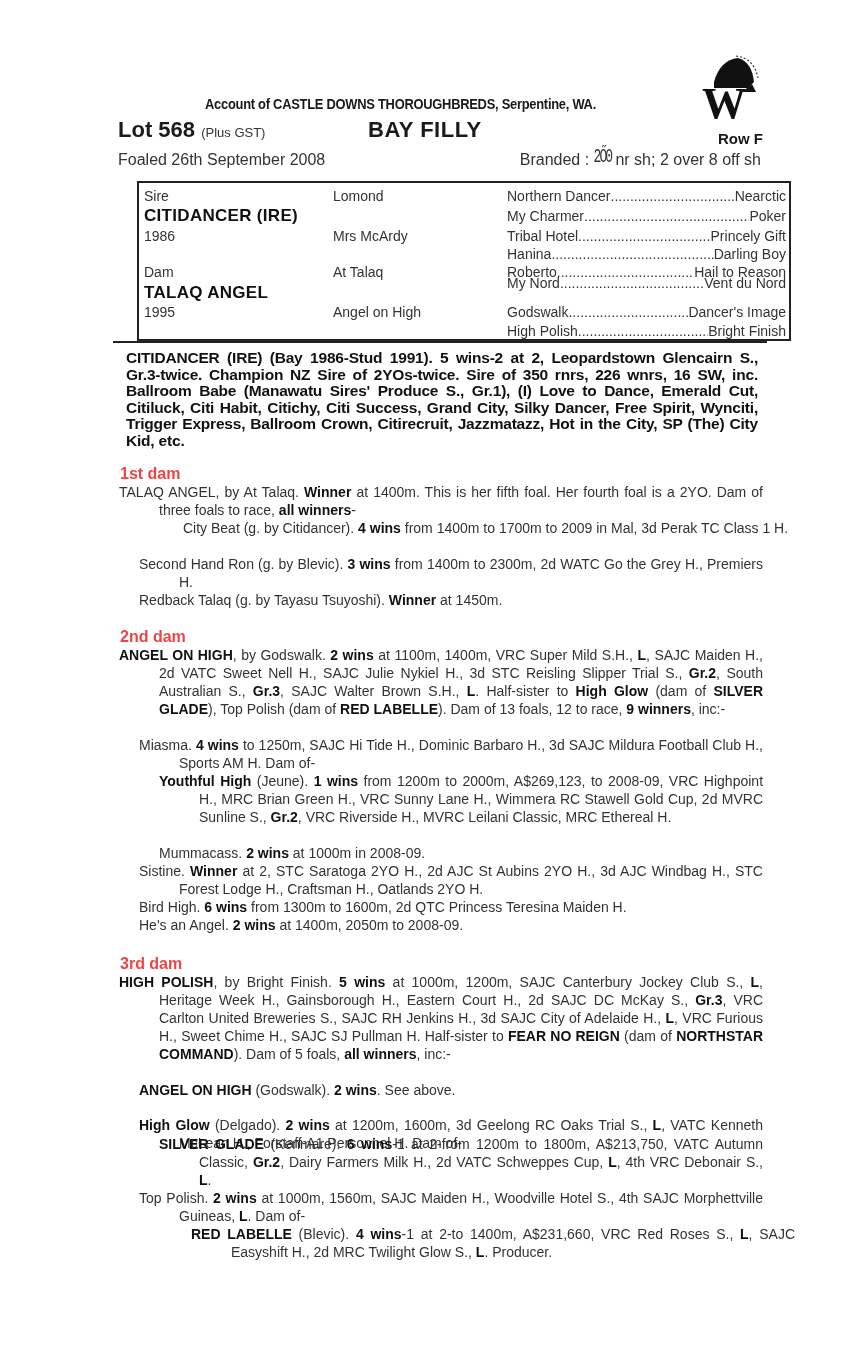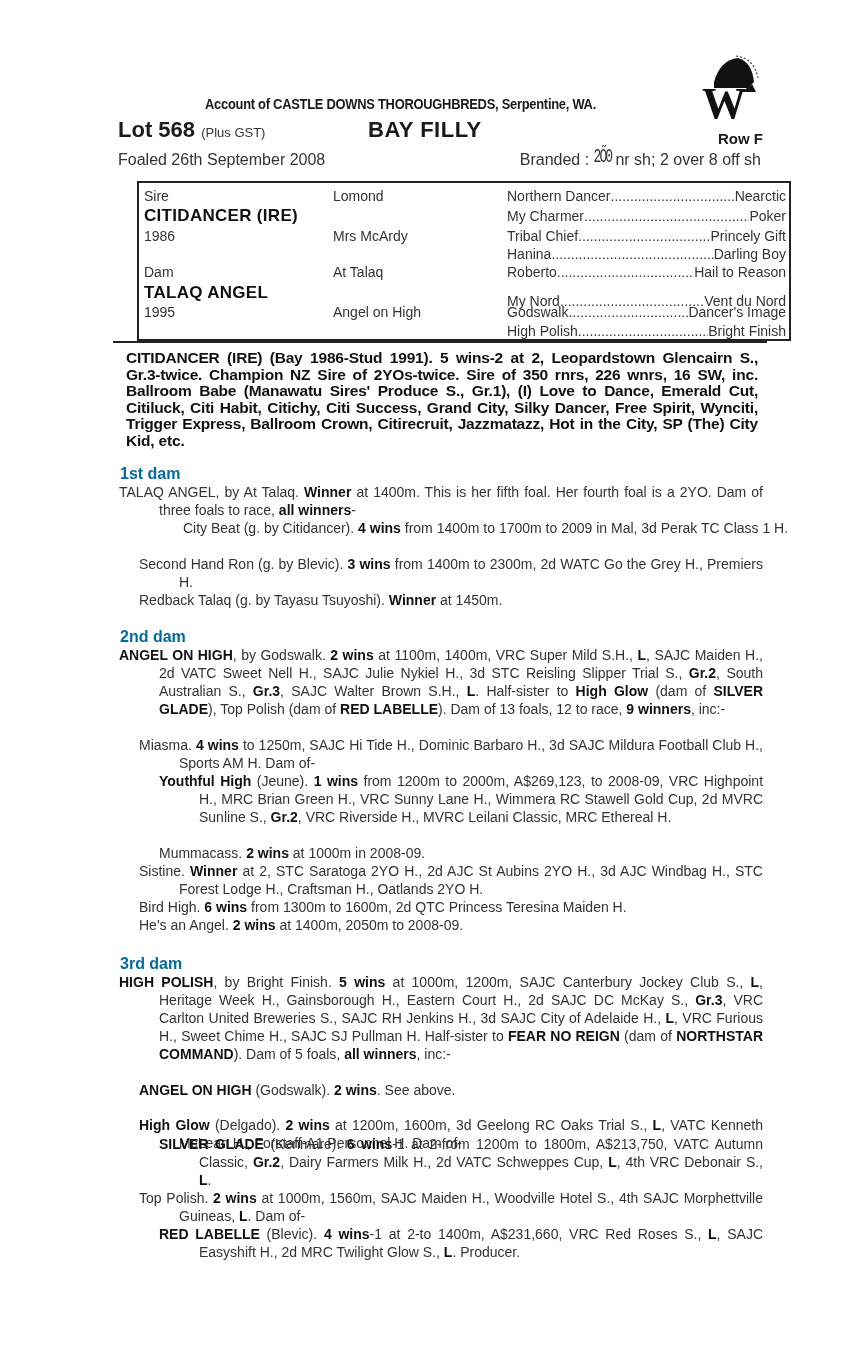--- a/index.html
+++ b/index.html
@@ -40,21 +40,21 @@
   .gg .dots { flex: 1 1 auto; overflow: hidden; }
   .gg .dots::after { content: "........................................................................................................................"; letter-spacing: 0; }
   .gg .r { flex: 0 0 auto; }
 
   .sire-summary {
     position: absolute; left: 126px; top: 350px; width: 632px;
     font-weight: bold; font-size: 15.5px; line-height: 16.5px; text-align: justify;
     letter-spacing: -0.2px; color: #111;
   }
 
-  .sec-head { position: absolute; left: 120px; font-weight: bold; font-size: 16px; color: #0369a1; }
+  .sec-head { position: absolute; left: 120px; font-weight: bold; font-size: 16px; color: #ef4444; }
   .para {
     position: absolute; font-size: 14px; line-height: 18px; color: #333; text-align: justify;
   }
   .para b { color: #111; }
   .lvl0 { left: 119px; width: 644px; text-indent: 0; padding-left: 40px; text-indent: -40px; box-sizing: border-box; }
   .lvl1 { left: 139px; width: 624px; padding-left: 40px; text-indent: -40px; box-sizing: border-box; }
   .lvl2 { left: 159px; width: 604px; padding-left: 40px; text-indent: -40px; box-sizing: border-box; }
 </style>
 </head>
 <body>
@@ -103,35 +103,35 @@
       <span class="l">Northern Dancer</span>
       <span class="dots"></span>
       <span class="r">Nearctic</span>
     </div>
   <div class="gg" style="top:25px">
       <span class="l">My Charmer</span>
       <span class="dots"></span>
       <span class="r">Poker</span>
     </div>
   <div class="gg" style="top:45px">
-      <span class="l">Tribal Chief</span>
+      <span class="l">Tribal Hotel</span>
       <span class="dots"></span>
       <span class="r">Princely Gift</span>
     </div>
   <div class="gg" style="top:63px">
       <span class="l">Hanina</span>
       <span class="dots"></span>
       <span class="r">Darling Boy</span>
     </div>
   <div class="gg" style="top:81px">
       <span class="l">Roberto</span>
       <span class="dots"></span>
       <span class="r">Hail to Reason</span>
     </div>
-  <div class="gg" style="top:110px">
+  <div class="gg" style="top:92px">
       <span class="l">My Nord</span>
       <span class="dots"></span>
       <span class="r">Vent du Nord</span>
     </div>
   <div class="gg" style="top:121px">
       <span class="l">Godswalk</span>
       <span class="dots"></span>
       <span class="r">Dancer's Image</span>
     </div>
   <div class="gg" style="top:140px">
@@ -158,14 +158,14 @@
     <div class="para lvl2" style="top: 844px;"><span>Mummacass. </span><b>2 wins</b><span> at 1000m in 2008-09.</span></div>
     <div class="para lvl1" style="top: 862px;"><span>Sistine. </span><b>Winner</b><span> at 2, STC Saratoga 2YO H., 2d AJC St Aubins 2YO H., 3d AJC Windbag H., STC Forest Lodge H., Craftsman H., Oatlands 2YO H.</span></div>
     <div class="para lvl1" style="top: 898px;"><span>Bird High. </span><b>6 wins</b><span> from 1300m to 1600m, 2d QTC Princess Teresina Maiden H.</span></div>
     <div class="para lvl1" style="top: 916px;"><span>He's an Angel. </span><b>2 wins</b><span> at 1400m, 2050m to 2008-09.</span></div>
     <div class="sec-head" style="top: 955px;">3rd dam</div>
     <div class="para lvl0" style="top: 973px;"><b>HIGH POLISH</b><span>, by Bright Finish. </span><b>5 wins</b><span> at 1000m, 1200m, SAJC Canterbury Jockey Club S., </span><b>L</b><span>, Heritage Week H., Gainsborough H., Eastern Court H., 2d SAJC DC McKay S., </span><b>Gr.3</b><span>, VRC Carlton United Breweries S., SAJC RH Jenkins H., 3d SAJC City of Adelaide H., </span><b>L</b><span>, VRC Furious H., Sweet Chime H., SAJC SJ Pullman H. Half-sister to </span><b>FEAR NO REIGN</b><span> (dam of </span><b>NORTHSTAR COMMAND</b><span>). Dam of 5 foals, </span><b>all winners</b><span>, inc:-</span></div>
     <div class="para lvl1" style="top: 1081px;"><b>ANGEL ON HIGH</b><span> (Godswalk). </span><b>2 wins</b><span>. See above.</span></div>
     <div class="para lvl1" style="top: 1099px; margin-top: 17px;"><b>High Glow</b><span> (Delgado). </span><b>2 wins</b><span> at 1200m, 1600m, 3d Geelong RC Oaks Trial S., </span><b>L</b><span>, VATC Kenneth McLean H., Forstaff-A1 Personnel H. Dam of-</span></div>
     <div class="para lvl2" style="top: 1135px;"><b>SILVER GLADE</b><span> (Kenmare). </span><b>6 wins</b><span>-1 at 2-from 1200m to 1800m, A$213,750, VATC Autumn Classic, </span><b>Gr.2</b><span>, Dairy Farmers Milk H., 2d VATC Schweppes Cup, </span><b>L</b><span>, 4th VRC Debonair S., </span><b>L</b><span>.</span></div>
     <div class="para lvl1" style="top: 1189px;"><span>Top Polish. </span><b>2 wins</b><span> at 1000m, 1560m, SAJC Maiden H., Woodville Hotel S., 4th SAJC Morphettville Guineas, </span><b>L</b><span>. Dam of-</span></div>
-    <div class="para lvl2" style="top: 1225px;"><b>RED LABELLE</b><span> (Blevic). </span><b>4 wins</b><span>-1 at 2-to 1400m, A$231,660, VRC Red Roses S., </span><b>L</b><span>, SAJC Easyshift H., 2d MRC Twilight Glow S., </span><b>L</b><span>. Producer.</span></div>
+    <div class="para lvl2" style="top: 1225px; margin-left: 32px;"><b>RED LABELLE</b><span> (Blevic). </span><b>4 wins</b><span>-1 at 2-to 1400m, A$231,660, VRC Red Roses S., </span><b>L</b><span>, SAJC Easyshift H., 2d MRC Twilight Glow S., </span><b>L</b><span>. Producer.</span></div>
   </div>
 
 </body></html>

